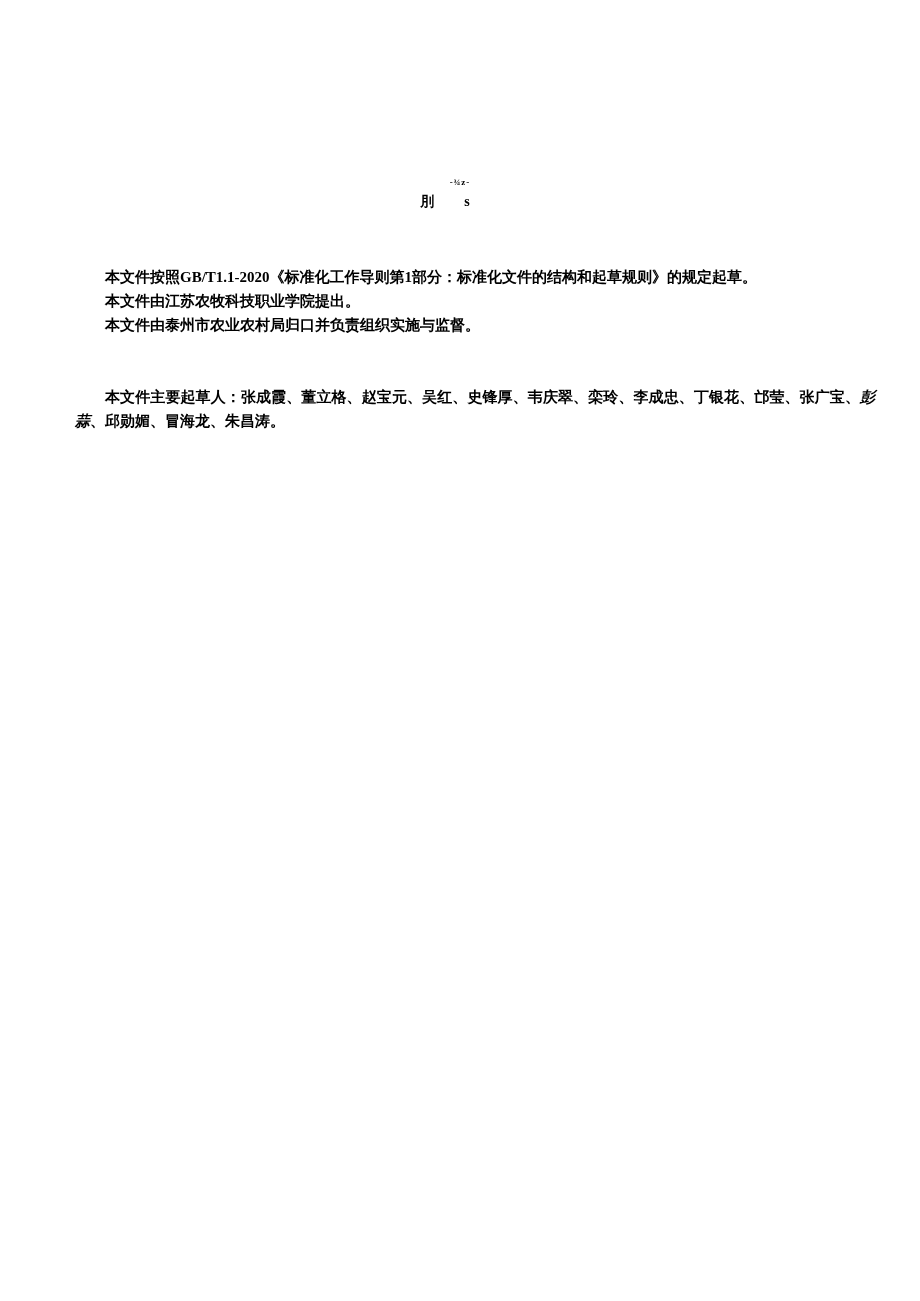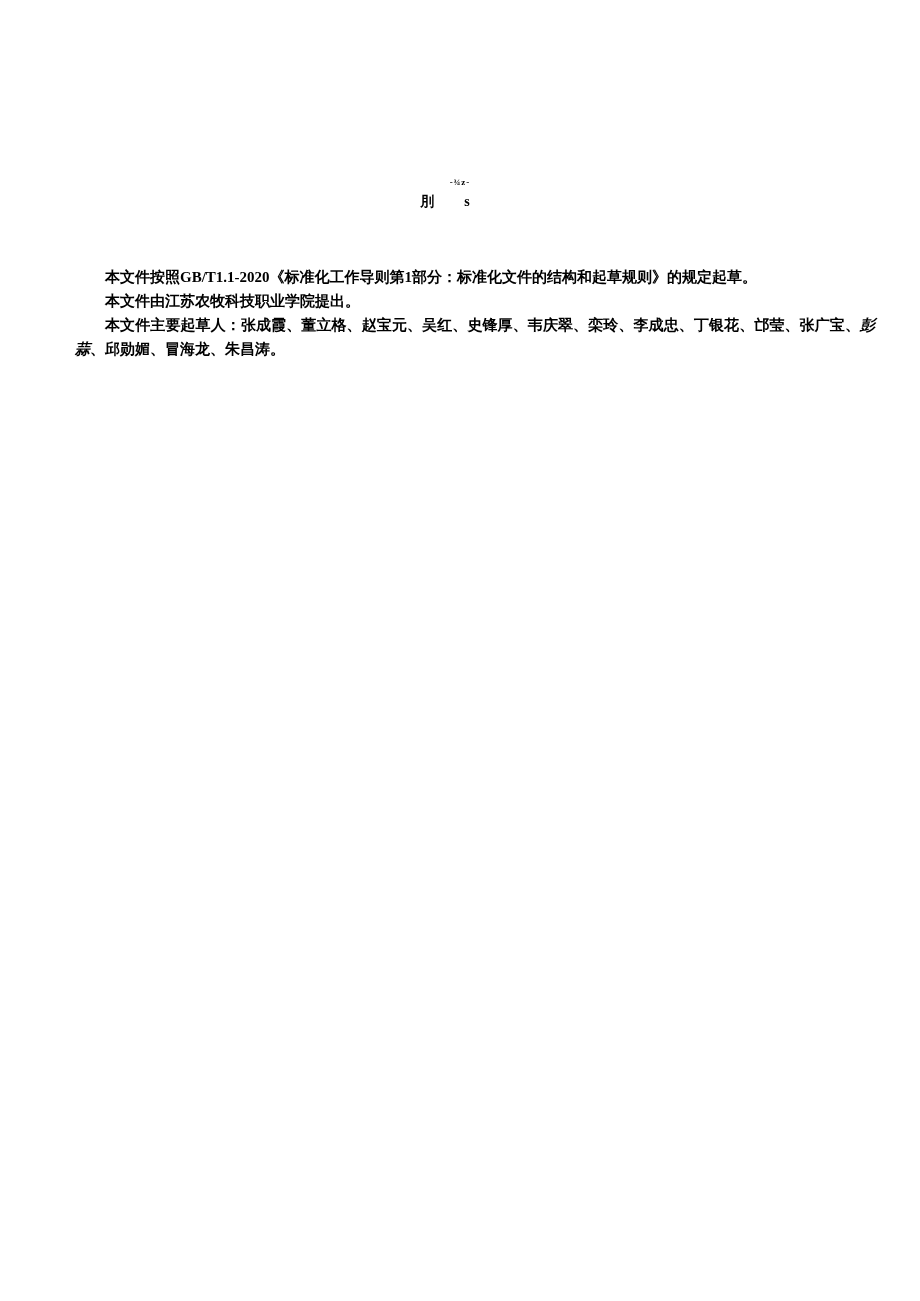--- a/index.html
+++ b/index.html
@@ -43,34 +43,36 @@
       right: 45px;
     }
     .paragraph {
       text-indent: 2em;
       text-align: justify;
       line-height: 1.6;
       margin: 0;
     }
     .paragraph.wrap {
       text-indent: 2em;
+      margin-top: 48px;
     }
     .italic-name {
       font-style: italic;
     }
   </style>
 </head>
 <body>
 
 <div class="header-decoration">
   <div class="header-line1">-¾z-</div>
   <div class="header-line2">
     <span>刖</span><span>s</span>
   </div>
 </div>
 
 <div class="content">
   <p class="paragraph">本文件按照GB/T1.1-2020《标准化工作导则第1部分：标准化文件的结构和起草规则》的规定起草。</p>
   <p class="paragraph">本文件由江苏农牧科技职业学院提出。</p>
+  <p class="paragraph">本文件由泰州市农业农村局归口并负责组织实施与监督。</p>
   <p class="paragraph wrap">
     <span>本文件主要起草人：张成霞、董立格、赵宝元、吴红、史锋厚、韦庆翠、栾玲、李成忠、丁银花、邙莹、张广宝、</span><span class="italic-name">彭蒜</span><span>、邱勋媚、冒海龙、朱昌涛。</span>
   </p>
 </div>
 
 </body></html>

